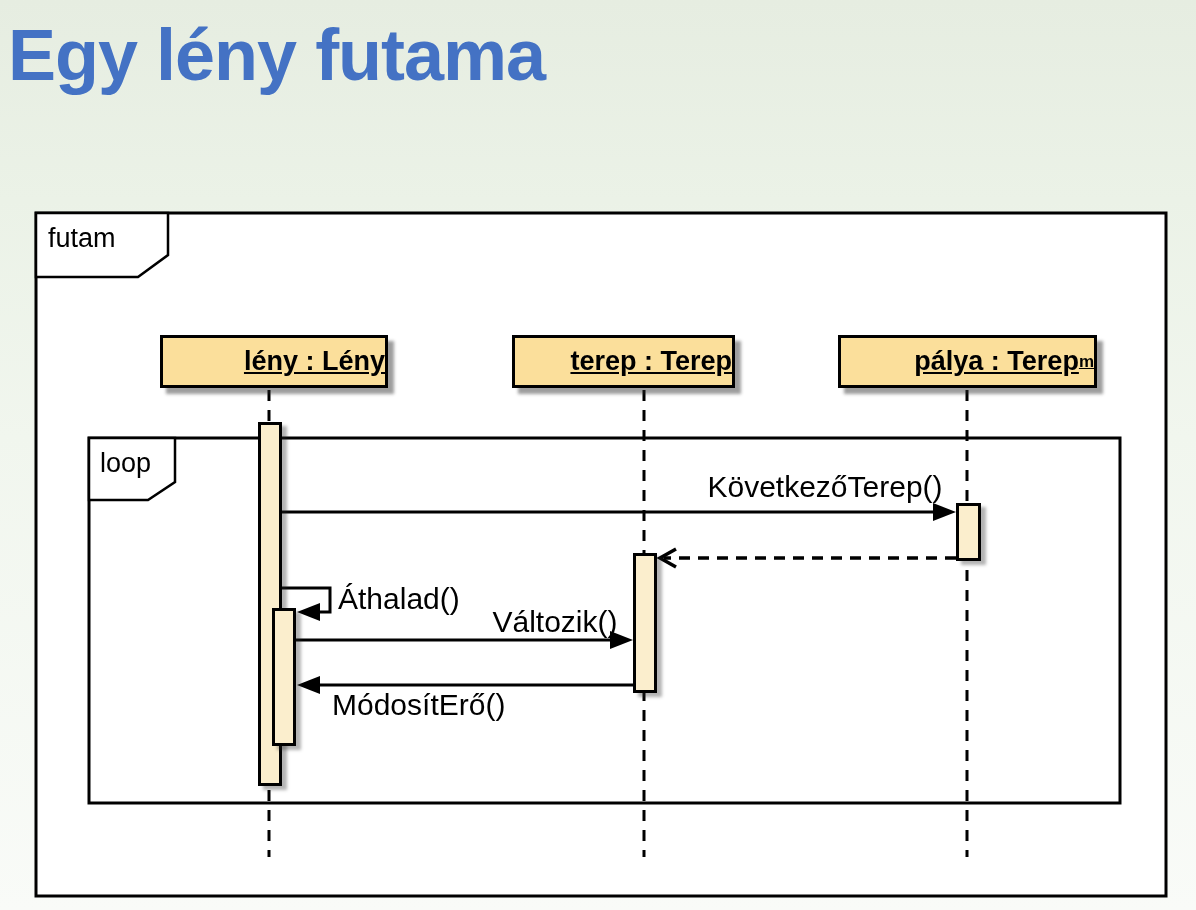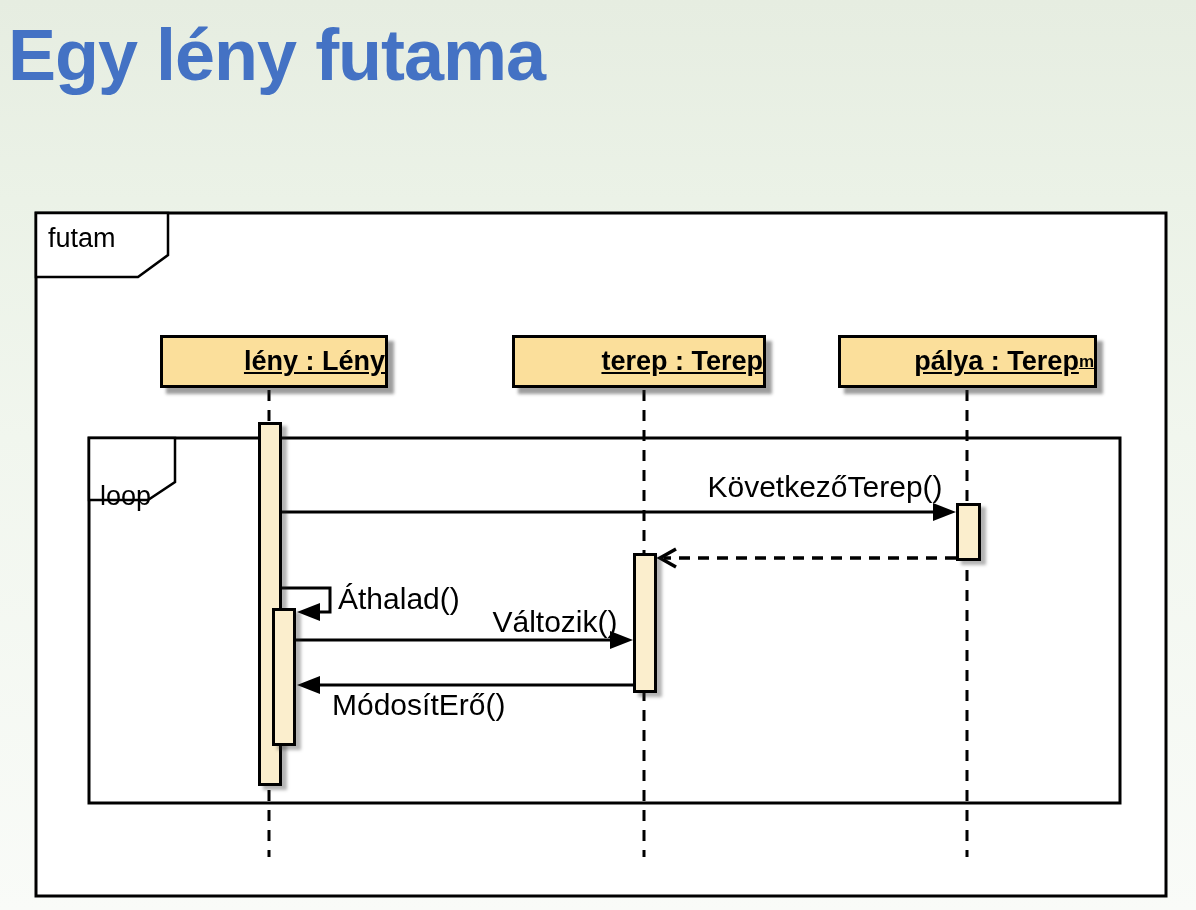--- a/index.html
+++ b/index.html
@@ -111,26 +111,26 @@
       <polygon points="633,640 610,631 610,649" fill="#000"></polygon>
     </g>
 
     <g>
       <line x1="633" y1="685" x2="318" y2="685" stroke="#000" stroke-width="3"></line>
       <polygon points="297,685 320,676 320,694" fill="#000"></polygon>
     </g>
   </svg>
 
   <div class="frame-label" style="left:48px; top:223px;">futam</div>
-  <div class="frame-label" style="left:100px; top:448px;margin-top:33px;">loop</div>
+  <div class="frame-label" style="left:100px; top:448px;">loop</div>
 
   <div class="participant" style="left:160px; width:228px;">
     <span>lény : Lény</span>
   </div>
-  <div class="participant" style="left:512px; width:254px;">
+  <div class="participant" style="left:512px; width:223px;">
     <span>terep : Terep</span>
   </div>
   <div class="participant" style="left:838px; width:259px;">
     <span>pálya : Terep</span>
       <sup>m</sup>
   </div>
 
   <div class="act" style="left:258px; top:422px; width:24px; height:364px;"></div>
   <div class="act" style="left:272px; top:608px; width:24px; height:138px;"></div>
   <div class="act" style="left:633px; top:553px; width:24px; height:140px;"></div>

